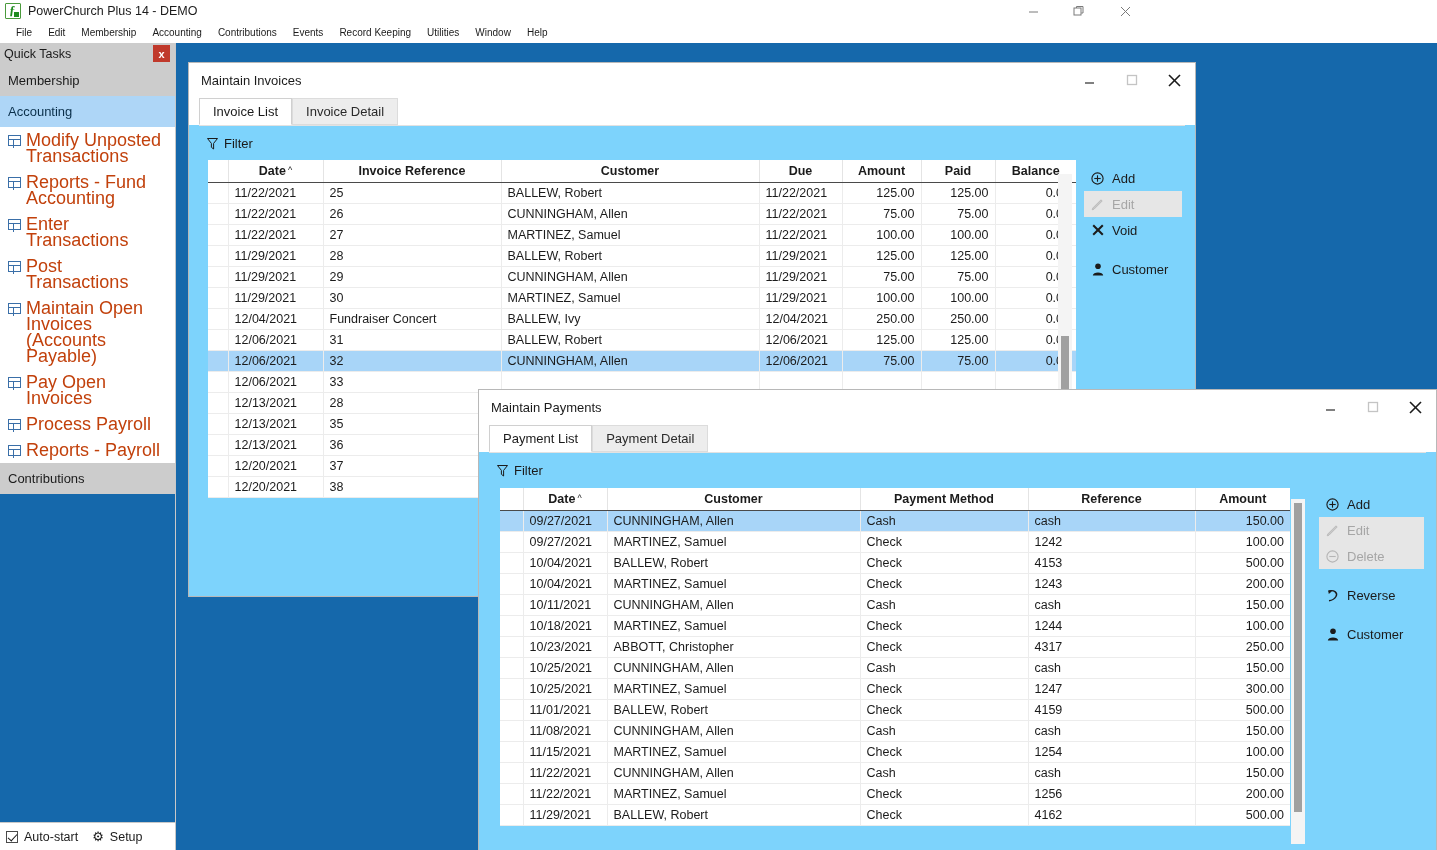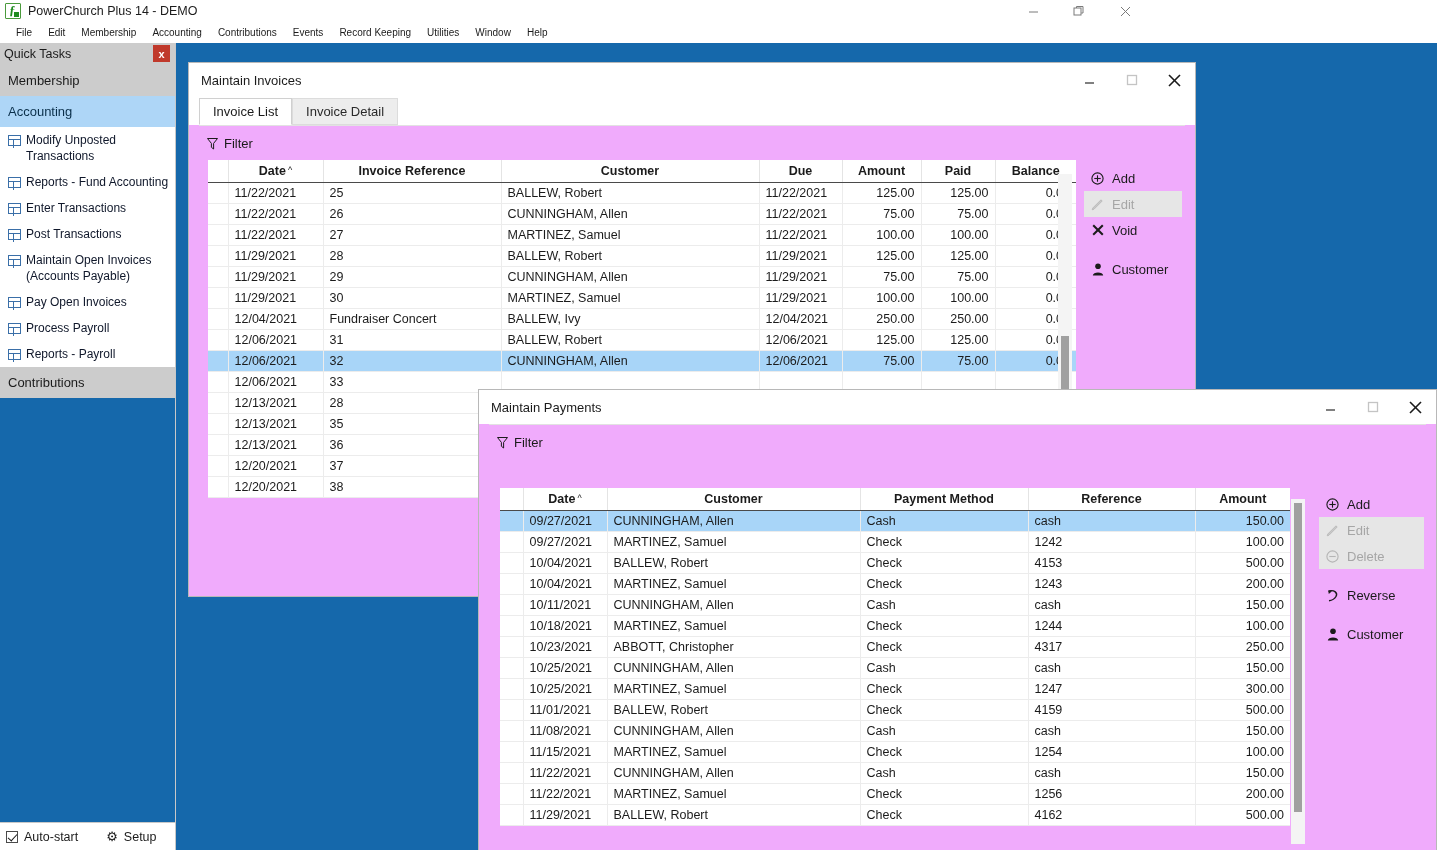--- a/index.html
+++ b/index.html
@@ -69,51 +69,51 @@
     background: #c0392b; color: #ffffff; font-size: 11px;
     display: flex; align-items: center; justify-content: center; font-weight: bold;
   }
   .sb-group {
     height: 31px; background: #cccccc; display: flex; align-items: center;
     padding-left: 8px; font-size: 13px; color: #1b1b1b; flex: 0 0 auto;
   }
   .sb-group.active { background: #aed6f7; color: #0a2f4a; }
   .sb-item {
     display: flex; align-items: flex-start; padding: 5px 6px 5px 8px;
-    font-size: 12px; line-height: 16px; color: #0f172a; background: #ffffff;
+    font-size: 18px; line-height: 16px; color: #c2410c; background: #ffffff;
     flex: 0 0 auto;
   }
   .sb-icon {
     flex: 0 0 auto; width: 13px; height: 11px; margin-right: 5px; margin-top: 3px;
     border: 1.3px solid #3a6fa8; position: relative;
   }
   .sb-icon::before {
     content: ""; position: absolute; left: 0; top: 3px; width: 100%; height: 1.3px; background: #3a6fa8;
   }
   .sb-icon::after {
     content: ""; position: absolute; left: 4px; top: 3px; width: 1.3px; height: 100%; background: #3a6fa8;
   }
   .sb-label { flex: 1 1 auto; }
   .sidebar-fill { flex: 1 1 auto; background: #1568ab; }
   .statusbar {
     height: 28px; background: #ffffff; border-top: 1px solid #c8c8c8;
-    display: flex; align-items: center; gap: 28px; padding-left: 6px; flex: 0 0 auto;
+    display: flex; align-items: center; gap: 14px; padding-left: 6px; flex: 0 0 auto;
   }
   .sbar-item { display: flex; align-items: center; gap: 6px; font-size: 12.5px; }
   .chkbox {
     width: 12px; height: 12px; border: 1px solid #4a4a4a; position: relative; background: #fff;
   }
   .chkbox::after {
     content: ""; position: absolute; left: 3px; top: 0px; width: 4px; height: 8px;
     border: solid #1b1b1b; border-width: 0 1.6px 1.6px 0; transform: rotate(42deg);
   }
   .gear { font-size: 13px; color: #1b1b1b; }
 
   
-  .window { position: absolute; background: #f0abfc; border: 1px solid #b8b8b8; }
+  .window { position: absolute; background: #7dd3fc; border: 1px solid #b8b8b8; }
   .win-title {
     height: 34px; background: #ffffff; display: flex; align-items: center;
     padding-left: 12px; font-size: 13px; color: #1b1b1b;
   }
   .win-title-ctrls { margin-left: auto; display: flex; }
   .wtc {
     width: 42px; height: 33px; display: flex; align-items: center; justify-content: center;
     color: #3c3c3c;
   }
   .wtc.dim { color: #c4c4c4; }
@@ -562,20 +562,28 @@
         </div>
         <div class="wtc close">
           <svg width="15" height="15" viewBox="0 0 15 15">
             <line x1="2" y1="2" x2="13" y2="13" stroke="#1b1b1b" stroke-width="1.6"></line>
             <line x1="13" y1="2" x2="2" y2="13" stroke="#1b1b1b" stroke-width="1.6"></line>
           </svg>
         </div>
       </div>
     </div>
 
+    <div class="tabs">
+      <div class="tab selected">
+        <span>Payment List</span>
+      </div>
+      <div class="tab unselected">
+        <span>Payment Detail</span>
+      </div>
+    </div>
     <div class="tab-line"></div>
 
     <div class="filter-row">
       <span class="funnel">
         <svg width="11" height="12" viewBox="0 0 11 12">
             <path d="M0.5 0.5 H10.5 L6.6 5.4 V11 L4.4 9.3 V5.4 Z" fill="none" stroke="#1b1b1b" stroke-width="1"></path>
           </svg>
       </span>
       <span class="filter-label">Filter</span>
     </div>

